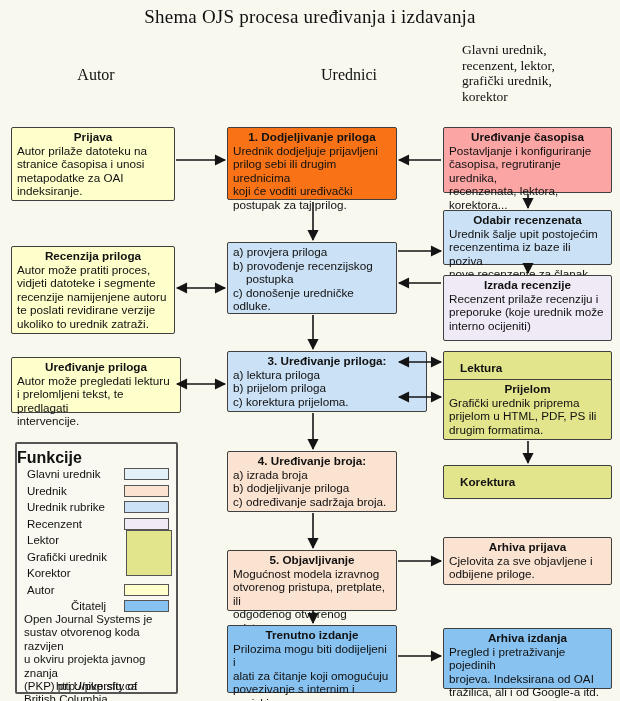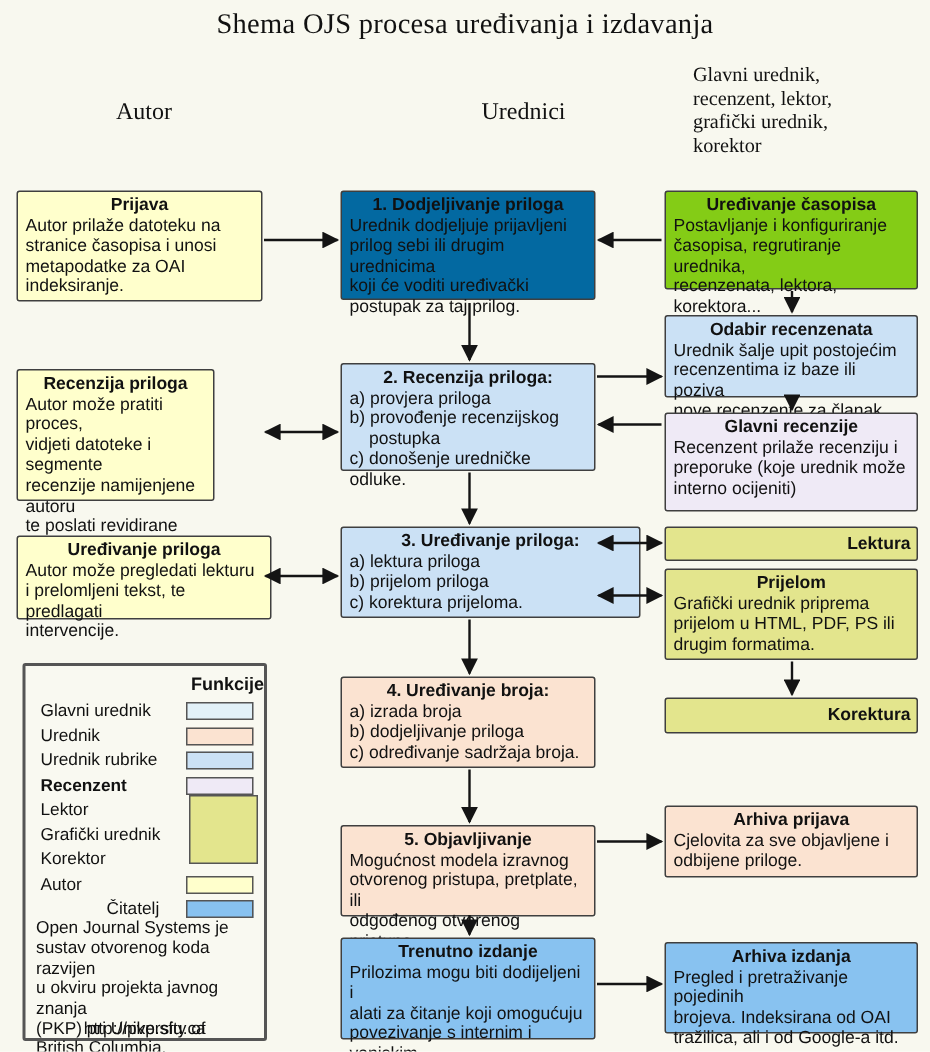--- a/index.html
+++ b/index.html
@@ -18,27 +18,27 @@
   #hdr-roles{
     position:absolute;left:462px;top:42px;width:152px;font-size:13.5px;
     line-height:15.5px;text-align:left;
   }
   .box{
     position:absolute;box-sizing:border-box;border:1.5px solid #3F3F3F;
     border-radius:2px;padding:2px 5px 1px 5px;font-size:11.7px;line-height:13.6px;
   }
   .box-title{font-weight:bold;text-align:center;}
   .box-body{text-align:left;white-space:pre-line;}
-  .titleonly{display:flex;align-items:center;justify-content:flex-end;padding:4px;}
+  .titleonly{display:flex;align-items:center;justify-content:flex-start;padding:16px;}
   #legend{
     position:absolute;left:15px;top:442px;width:163px;height:252px;
     box-sizing:border-box;border:2px solid #555;border-radius:2px;background:#F9F9F1;
   }
-  #legend-title{position:absolute;top:5px;left:0;width:100%;text-align:right;
-    font-weight:bold;font-size:12px;}
+  #legend-title{position:absolute;top:5px;left:0;width:100%;text-align:left;
+    font-weight:bold;font-size:16px;}
   .lg-label{position:absolute;left:10px;font-size:11.5px;line-height:16.5px;width:100px;}
   .lg-swatch{position:absolute;left:107px;width:45px;height:12px;box-sizing:border-box;
     border:1.5px solid #555;}
   #lg-swatch-big{position:absolute;left:109px;top:86px;width:46px;height:46px;
     box-sizing:border-box;border:1.5px solid #555;}
   #legend-note{position:absolute;left:7px;top:169px;width:152px;font-size:11.5px;
     line-height:13.4px;}
   #legend-url{position:absolute;left:0;top:236px;width:100%;text-align:center;font-size:11.5px;}
   #flow-arrows{position:absolute;left:0;top:0;pointer-events:none;}
   #flow-arrows line{stroke:#141414;stroke-width:1.6;}
@@ -57,44 +57,43 @@
 grafički urednik,
 korektor</div>
 
   <div class="box" style="left: 11px; top: 127px; width: 164px; height: 74px; background-color: rgb(255, 255, 204);">
     <div class="box-title">Prijava</div>
     <div class="box-body">Autor prilaže datoteku na
 stranice časopisa i unosi
 metapodatke za OAI
 indeksiranje.</div>
   </div>
-  <div class="box" style="left: 11px; top: 246px; width: 132px; height: 88px; background-color: rgb(255, 255, 204);">
+  <div class="box" style="left: 11px; top: 246px; width: 164px; height: 88px; background-color: rgb(255, 255, 204);">
     <div class="box-title">Recenzija priloga</div>
     <div class="box-body">Autor može pratiti proces,
 vidjeti datoteke i segmente
 recenzije namijenjene autoru
 te poslati revidirane verzije
 ukoliko to urednik zatraži.</div>
   </div>
   <div class="box" style="left: 11px; top: 357px; width: 170px; height: 56px; background-color: rgb(255, 255, 204);">
     <div class="box-title">Uređivanje priloga</div>
     <div class="box-body">Autor može pregledati lekturu
 i prelomljeni tekst, te predlagati
 intervencije.</div>
   </div>
 
-  <div class="box" style="left: 227px; top: 127px; width: 170px; height: 73px; background-color: #0369a1;">
+  <div class="box" style="left: 227px; top: 127px; width: 170px; height: 73px; background-color: #f97316;">
     <div class="box-title">1. Dodjeljivanje priloga</div>
     <div class="box-body">Urednik dodjeljuje prijavljeni
 prilog sebi ili drugim urednicima
 koji će voditi uređivački
 postupak za taj prilog.</div>
   </div>
   <div class="box" style="left: 227px; top: 242px; width: 170px; height: 72px; background-color: rgb(203, 225, 245);">
-    <div class="box-title">2. Recenzija priloga:</div>
     <div class="box-body">a) provjera priloga
 b) provođenje recenzijskog
 &nbsp;&nbsp;&nbsp;&nbsp;postupka
 c) donošenje uredničke odluke.</div>
   </div>
   <div class="box" style="left: 227px; top: 351px; width: 200px; height: 61px; background-color: rgb(203, 225, 245);">
     <div class="box-title">3. Uređivanje priloga:</div>
     <div class="box-body">a) lektura priloga
 b) prijelom priloga
 c) korektura prijeloma.</div>
@@ -112,34 +111,34 @@
 odgođenog otvorenog pristupa</div>
   </div>
   <div class="box" style="left: 227px; top: 625px; width: 170px; height: 68px; background-color: rgb(136, 194, 240);">
     <div class="box-title">Trenutno izdanje</div>
     <div class="box-body">Prilozima mogu biti dodijeljeni i
 alati za čitanje koji omogućuju
 povezivanje s internim i vanjskim
 resursima.</div>
   </div>
 
-  <div class="box" style="left: 443px; top: 127px; width: 169px; height: 66px; background-color: #84cc16;">
+  <div class="box" style="left: 443px; top: 127px; width: 169px; height: 66px; background-color: #fca5a5;">
     <div class="box-title">Uređivanje časopisa</div>
     <div class="box-body">Postavljanje i konfiguriranje
 časopisa, regrutiranje urednika,
 recenzenata, lektora, korektora...</div>
   </div>
   <div class="box" style="left: 443px; top: 210px; width: 169px; height: 55px; background-color: rgb(203, 225, 245);">
     <div class="box-title">Odabir recenzenata</div>
     <div class="box-body">Urednik šalje upit postojećim
 recenzentima iz baze ili poziva
 nove recenzente za članak.</div>
   </div>
   <div class="box" style="left: 443px; top: 275px; width: 169px; height: 66px; background-color: rgb(239, 234, 246);">
-    <div class="box-title">Glavni recenzije</div>
+    <div class="box-title">Izrada recenzije</div>
     <div class="box-body">Recenzent prilaže recenziju i
 preporuke (koje urednik može
 interno ocijeniti)</div>
   </div>
   <div class="box titleonly" style="left: 443px; top: 351px; width: 169px; height: 23px; background-color: rgb(227, 229, 141);">
     <div class="box-title">Lektura</div>
   </div>
   <div class="box" style="left: 443px; top: 379px; width: 169px; height: 61px; background-color: rgb(227, 229, 141);">
     <div class="box-title">Prijelom</div>
     <div class="box-body">Grafički urednik priprema
@@ -160,21 +159,21 @@
 brojeva. Indeksirana od OAI
 tražilica, ali i od Google-a itd.</div>
   </div>
 
   <div id="legend">
     <div id="legend-title">Funkcije</div>
 
     <div class="lg-label" style="top:22px;">Glavni urednik</div>
     <div class="lg-label" style="top:38.5px;">Urednik</div>
     <div class="lg-label" style="top:55px;">Urednik rubrike</div>
-    <div class="lg-label" style="top:71.5px;font-weight:bold;">Recenzent</div>
+    <div class="lg-label" style="top:71.5px;">Recenzent</div>
     <div class="lg-label" style="top:88px;">Lektor</div>
     <div class="lg-label" style="top:104.5px;">Grafički urednik</div>
     <div class="lg-label" style="top:121px;">Korektor</div>
     <div class="lg-label" style="top:137.5px;">Autor</div>
     <div class="lg-label" style="top:154px;margin-left:44px;">Čitatelj</div>
 
     <div class="lg-swatch" style="top: 24px; background-color: rgb(226, 241, 248);"></div>
     <div class="lg-swatch" style="top: 40.5px; background-color: rgb(251, 227, 209);"></div>
     <div class="lg-swatch" style="top: 57px; background-color: rgb(203, 225, 245);"></div>
     <div class="lg-swatch" style="top: 73.5px; background-color: rgb(239, 234, 246);"></div>

